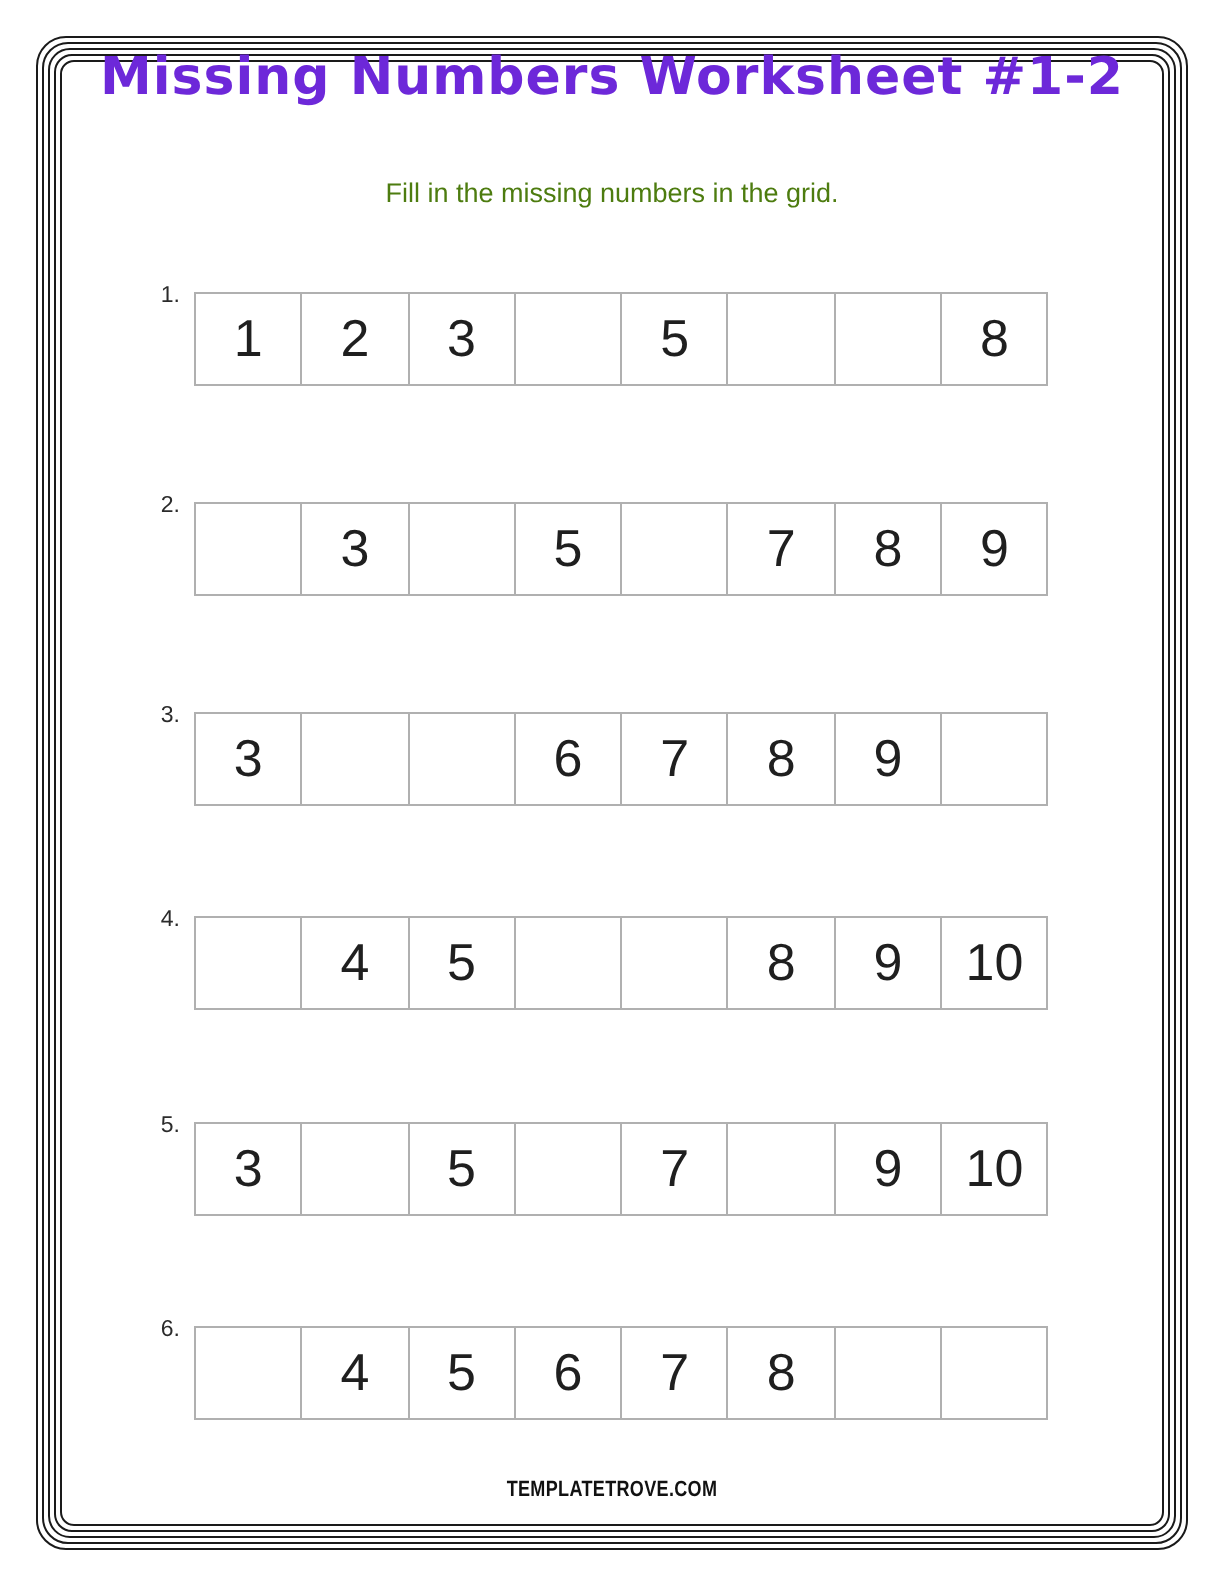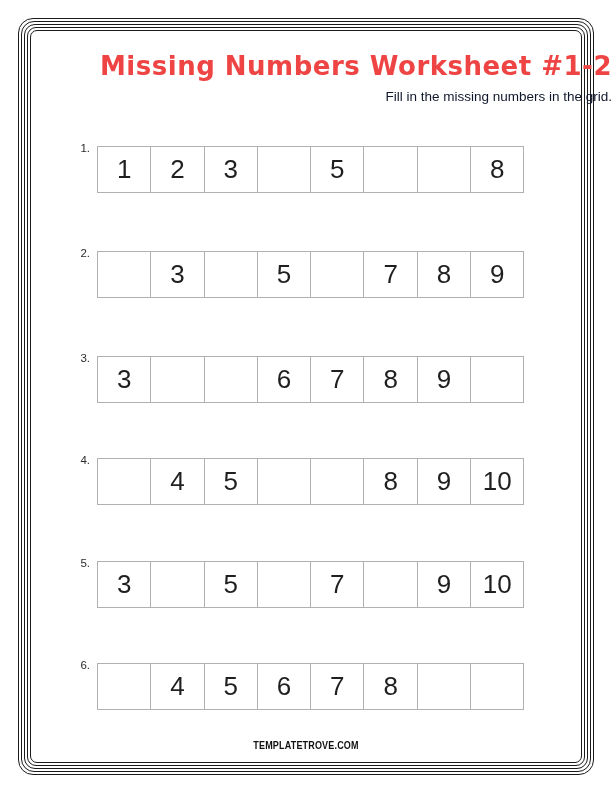--- a/index.html
+++ b/index.html
@@ -17,32 +17,32 @@
   }
   
   .frame{position:absolute;border:1px solid var(--frame);pointer-events:none;}
   .f1{left:18px;top:18px;right:18px;bottom:17px;border-radius:15px;}
   .f2{left:21px;top:21px;right:21px;bottom:20px;border-radius:13px;}
   .f3{left:24px;top:24px;right:24px;bottom:23px;border-radius:11px;}
   .f4{left:27px;top:27px;right:27px;bottom:26px;border-radius:9px;}
   .f5{left:30px;top:30px;right:30px;bottom:29px;border-radius:7px;}
 
   .title{
-    position:absolute;top:51px;left:0;width:100%;
-    text-align:right;
+    position:absolute;top:24px;left:0;width:100%;
+    text-align:center;
     font-family:"DejaVu Sans", sans-serif;
     font-size:26px;font-weight:bold;
     letter-spacing:0.5px;
-    color:#ef4444;
+    color:#6d28d9;
   }
   .subtitle{
     position:absolute;top:89px;left:0;width:100%;
-    text-align:right;
+    text-align:center;
     font-size:13.5px;
-    color:#0f172a;
+    color:#4d7c0f;
   }
   .row{position:absolute;left:0;width:100%;height:47px;}
   .row-label{
     position:absolute;left:56px;top:-3px;width:34px;
     text-align:right;
     font-size:11.5px;color:#2b2b2b;
     line-height:1;
   }
   .grid{position:absolute;left:97px;top:0;display:flex;}
   .cell{

